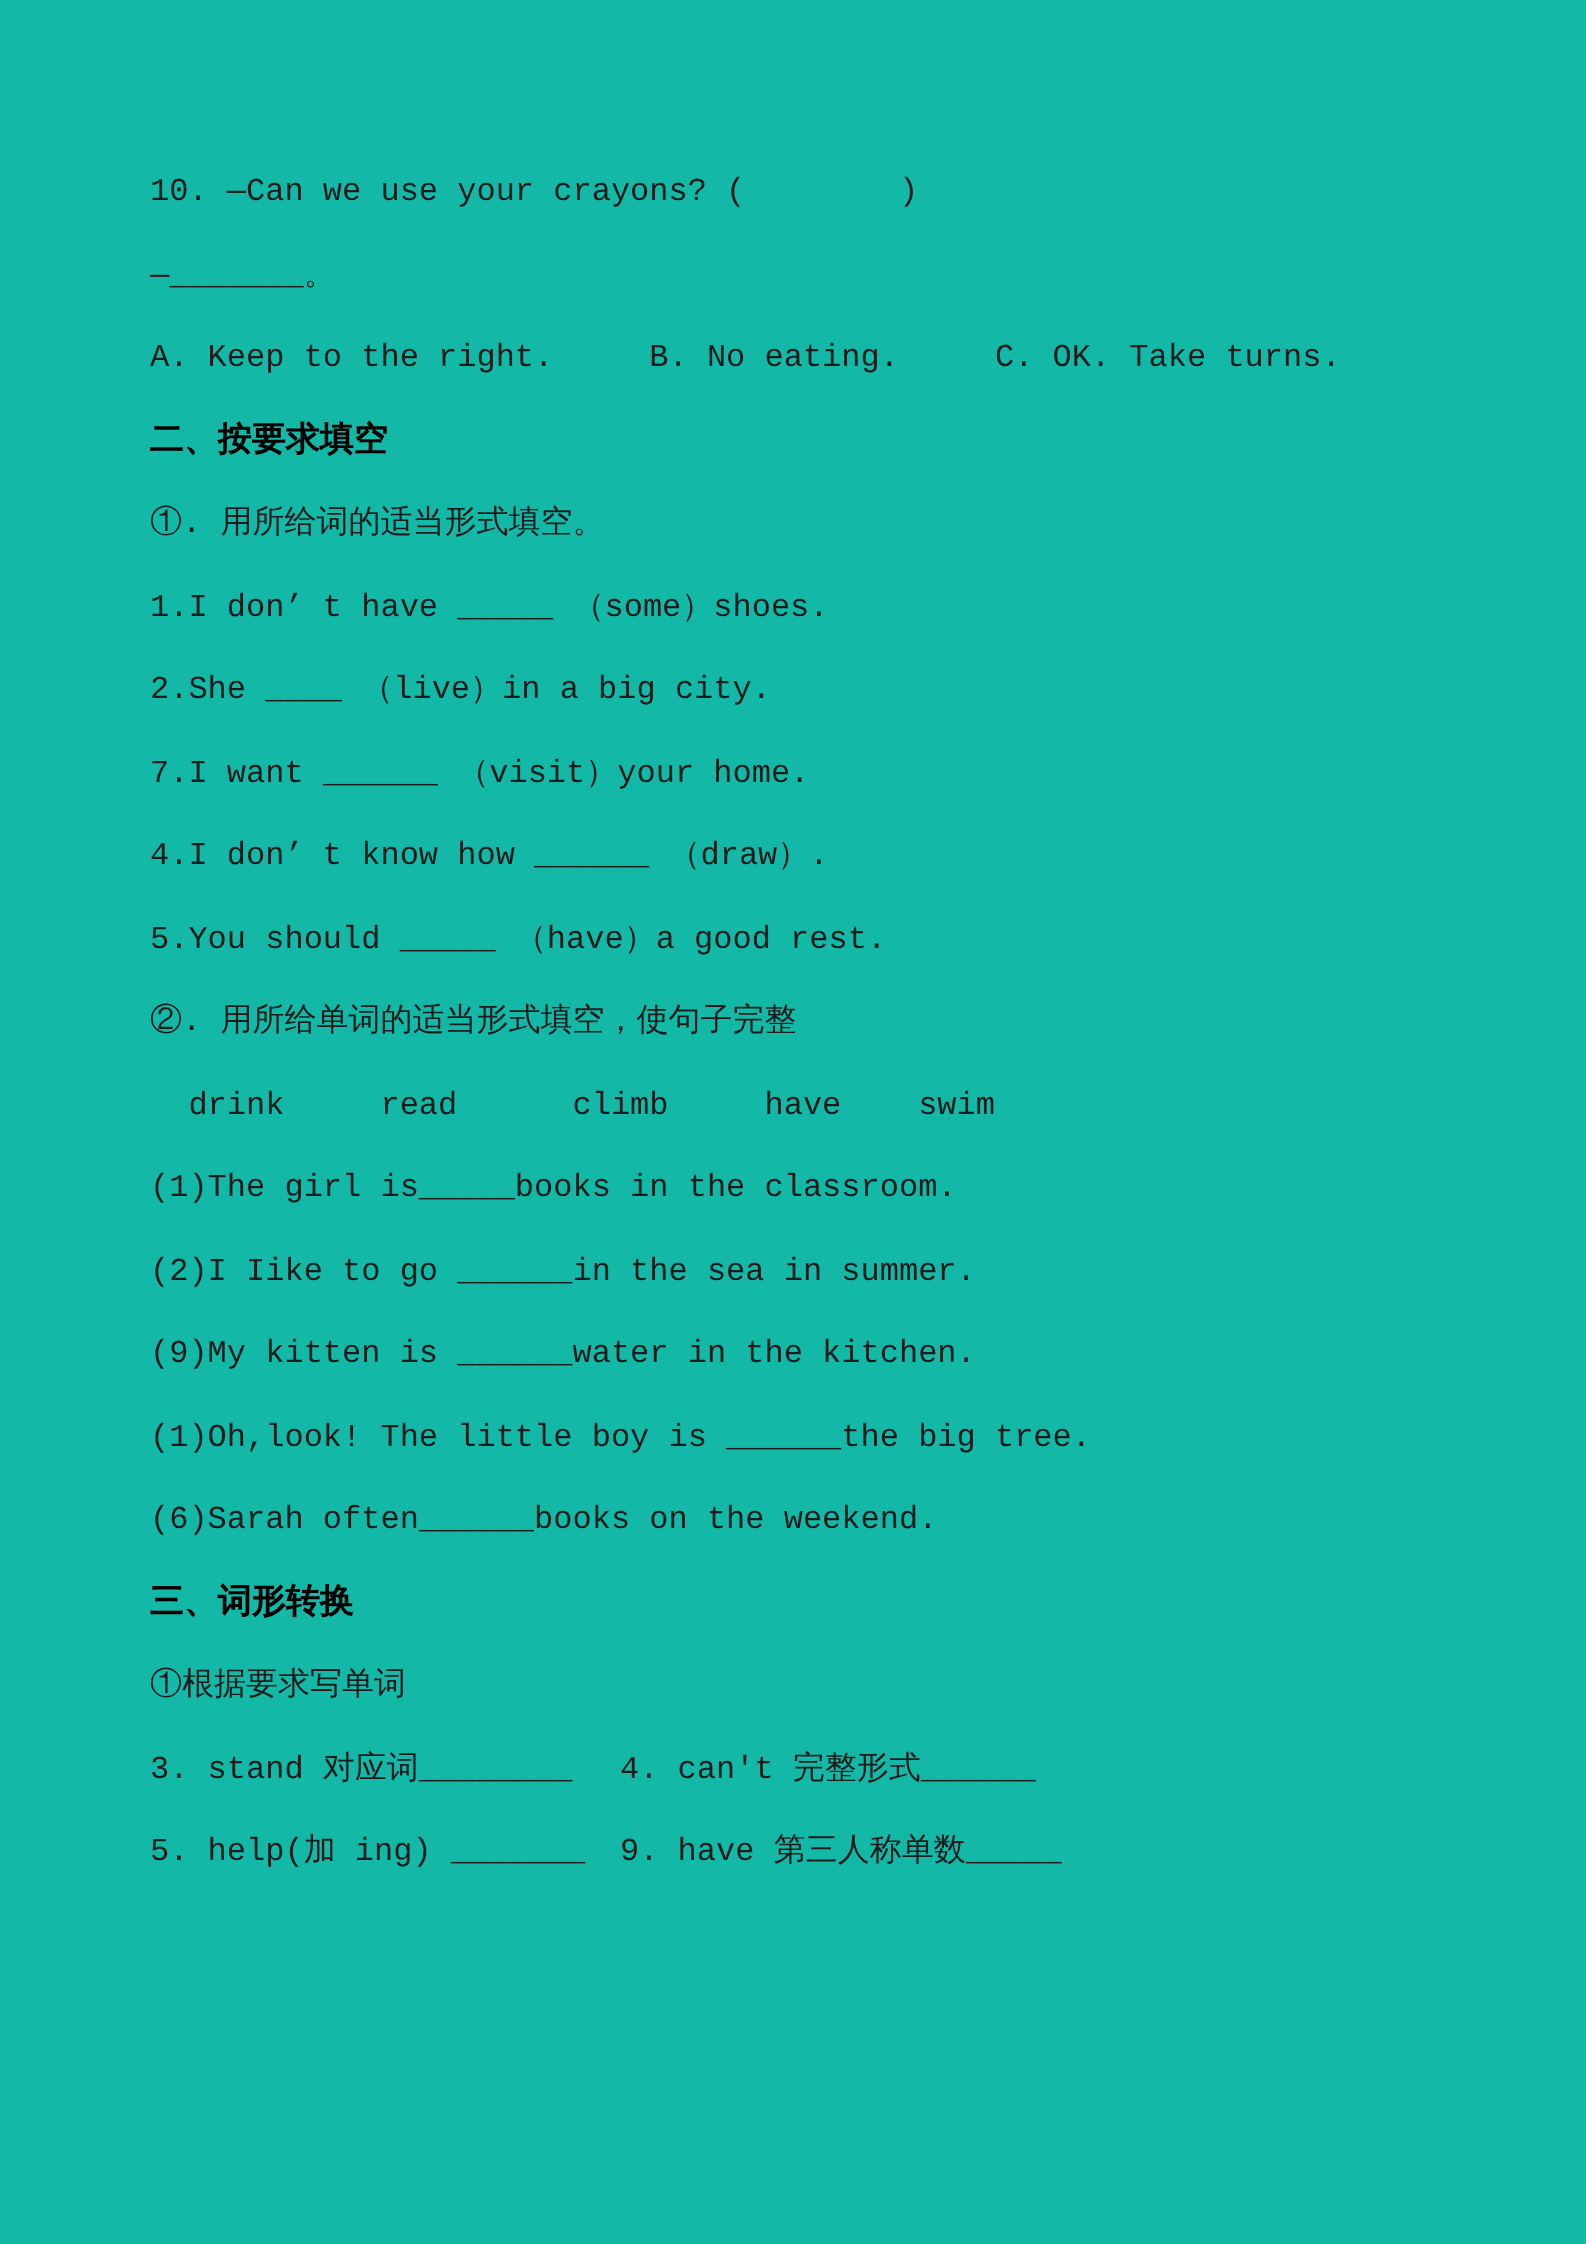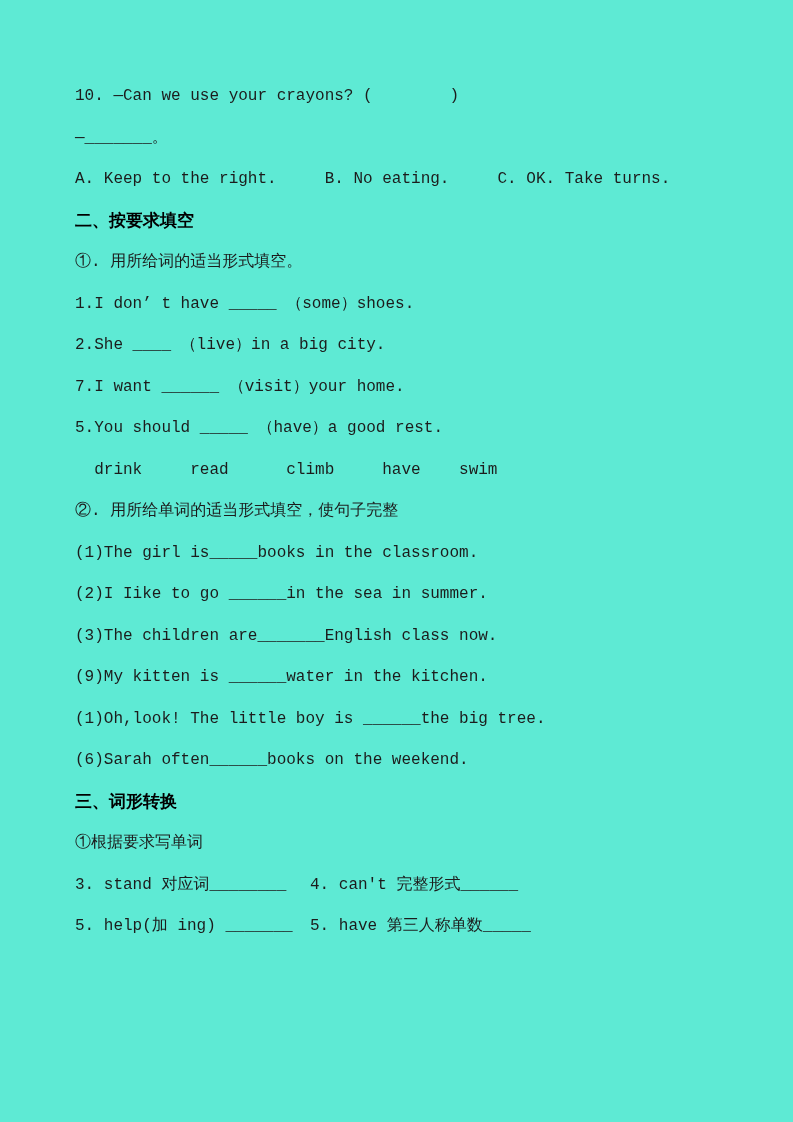--- a/index.html
+++ b/index.html
@@ -4,21 +4,21 @@
 <style>
   html, body {
     margin: 0;
     padding: 0;
     background: #ffffff;
   }
   .page {
     position: relative;
     width: 793px;
     height: 1122px;
-    background: #5eead4;
+    background: #14b8a6;
     overflow: hidden;
     font-family: "Liberation Mono", "DejaVu Sans Mono", monospace;
     font-size: 16px;
     color: #1c1c1c;
   }
   .content {
     position: absolute;
     top: 76px;
     left: 75px;
     right: 30px;
@@ -56,37 +56,37 @@
     <div class="line">10. —Can we use your crayons? (        )</div>
     <div class="line">—_______。</div>
     <div class="line">A. Keep to the right.     B. No eating.     C. OK. Take turns.</div>
 
     <div class="line section-heading">二、按要求填空</div>
 
     <div class="line">①. 用所给词的适当形式填空。</div>
     <div class="line">1.I don’ t have _____ （some）shoes.</div>
     <div class="line">2.She ____ （live）in a big city.</div>
     <div class="line">7.I want ______ （visit）your home.</div>
+    <div class="line">4.I don’ t know how ______ （draw）.</div>
     <div class="line">5.You should _____ （have）a good rest.</div>
 
+    <div class="line">②. 用所给单词的适当形式填空，使句子完整</div>
     <div class="line">  drink     read      climb     have    swim</div>
-    <div class="line">②. 用所给单词的适当形式填空，使句子完整</div>
     <div class="line">(1)The girl is_____books in the classroom.</div>
     <div class="line">(2)I Iike to go ______in the sea in summer.</div>
-    <div class="line">(3)The children are_______English class now.</div>
     <div class="line">(9)My kitten is ______water in the kitchen.</div>
     <div class="line">(1)Oh,look! The little boy is ______the big tree.</div>
     <div class="line">(6)Sarah often______books on the weekend.</div>
 
     <div class="line section-heading">三、词形转换</div>
     <div class="line">①根据要求写单词</div>
 
     <div class="line row">
       <span class="col-left">3. stand 对应词________</span>
       <span class="col-right">4. can't 完整形式______</span>
     </div>
     <div class="line row">
       <span class="col-left">5. help(加 ing) _______</span>
-      <span class="col-right">5. have 第三人称单数_____</span>
+      <span class="col-right">9. have 第三人称单数_____</span>
     </div>
 
   </div>
 </div>
 
 </body></html>

